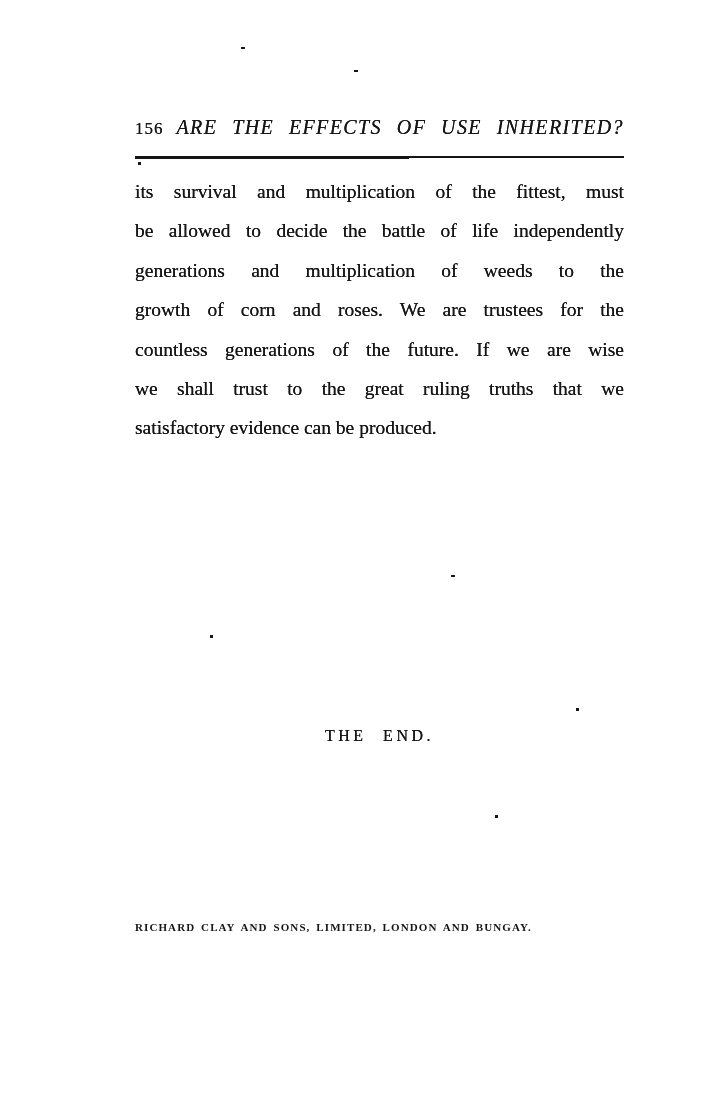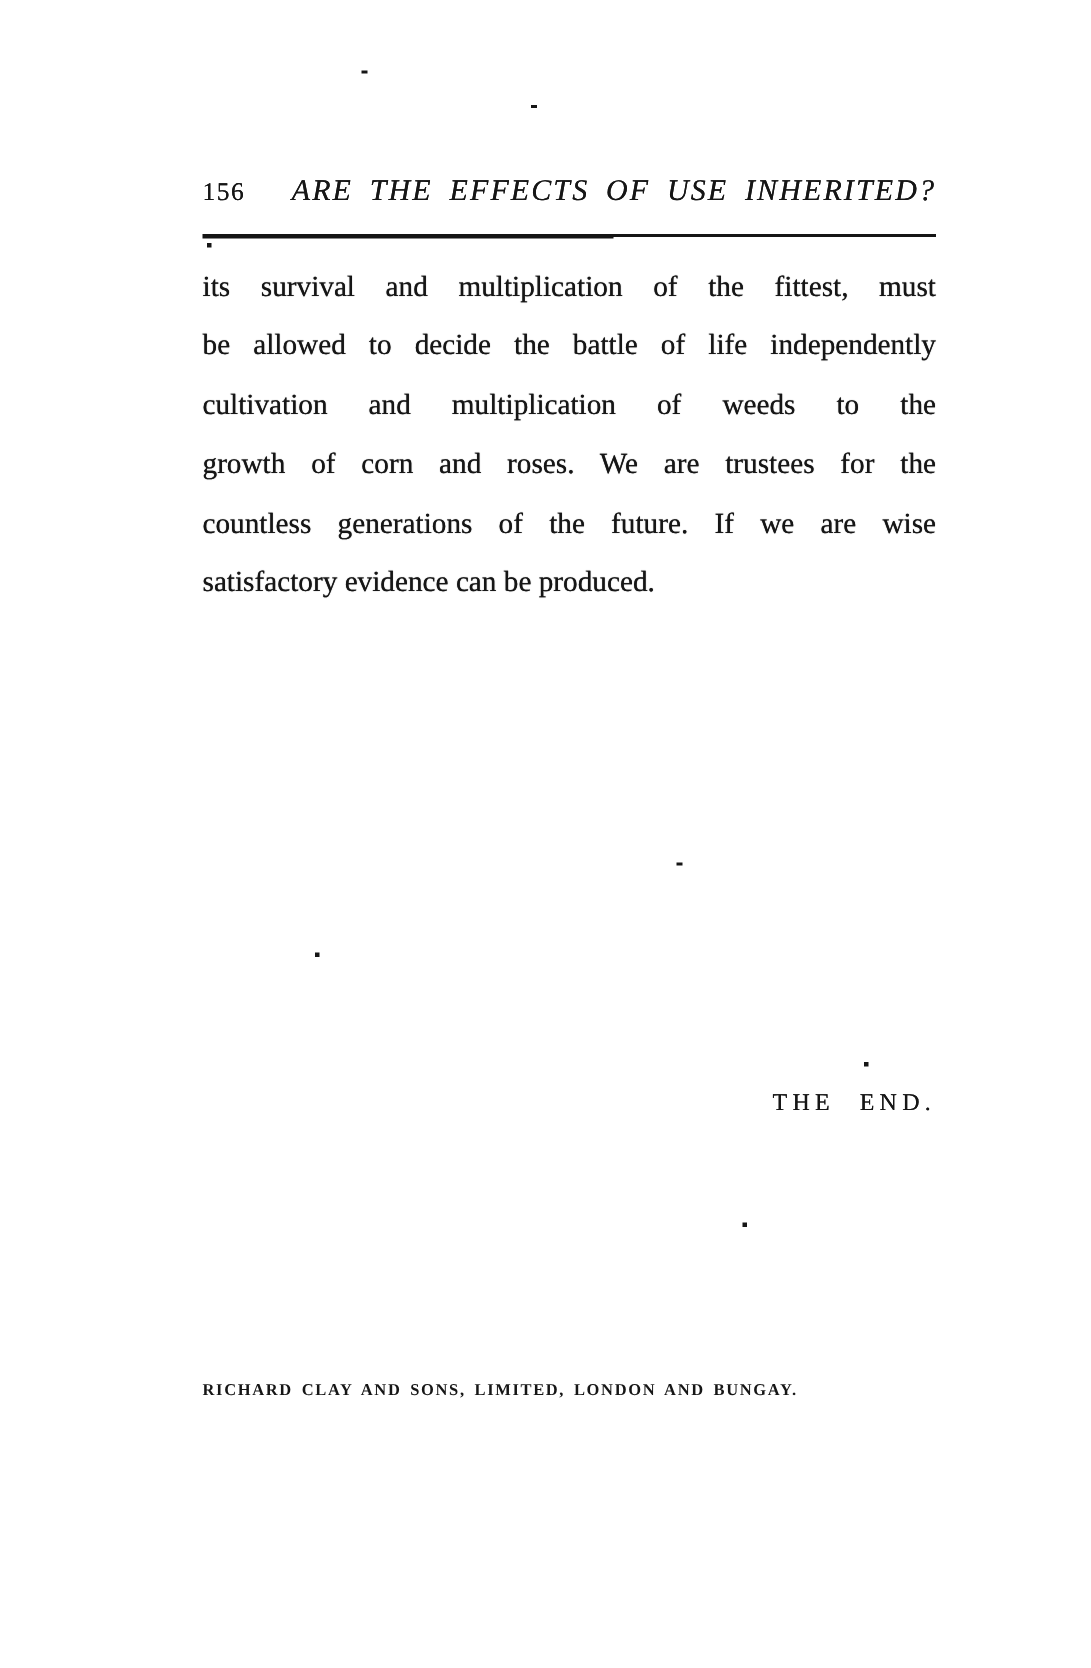--- a/index.html
+++ b/index.html
@@ -13,21 +13,21 @@
   }
   .running-head{
     position:absolute;left:135px;top:116px;width:489px;
     display:flex;align-items:baseline;
   }
   .folio{
     font-size:17px;letter-spacing:1px;
     text-shadow:0 0 .4px currentColor;
   }
   .head-title{
-    flex:1;margin-left:31px;
+    flex:1;margin-left:13px;
     font-style:italic;
     font-size:20px;
     letter-spacing:1.4px;
     text-align:justify;text-align-last:justify;
     text-shadow:0 0 .4px currentColor;
     white-space:normal;
   }
   .head-rule{
     position:absolute;left:135px;top:156px;width:489px;height:2px;
     background:#151515;
@@ -38,21 +38,21 @@
   .body-text{
     position:absolute;left:135px;top:172px;width:489px;
     font-size:19.5px;
     line-height:39.4px;
     text-shadow:0 0 .5px currentColor;
   }
   .line{text-align:justify;text-align-last:justify;}
   .line.last{text-align-last:left;font-family:Liberation Serif, serif;}
   .the-end{
     position:absolute;left:135px;top:727px;width:489px;
-    text-align:right;
+    text-align:center;
     font-size:16px;
     letter-spacing:3.5px;word-spacing:9px;
     text-shadow:0 0 .4px currentColor;
   }
   .imprint{
     position:absolute;left:135px;top:921px;width:489px;
     text-align:left;
     font-size:11px;font-weight:bold;
     letter-spacing:1.1px;word-spacing:2px;
   }
@@ -66,23 +66,24 @@
   <div class="running-head">
     <span class="folio">156</span>
     <span class="head-title">ARE THE EFFECTS OF USE INHERITED?</span>
   </div>
 
   <div class="head-rule"></div>
 
   <div class="body-text">
     <div class="line">its survival and multiplication of the fittest, must</div>
     <div class="line">be allowed to decide the battle of life independently</div>
-    <div class="line">cultivation and multiplication of weeds to the</div>
+    <div class="line">generations and multiplication of weeds to the</div>
     <div class="line">growth of corn and roses. We are trustees for the</div>
     <div class="line">countless generations of the future. If we are wise</div>
+    <div class="line">we shall trust to the great ruling truths that we</div>
     <div class="line last">satisfactory evidence can be produced.</div>
   </div>
 
   <div class="the-end">THE END.</div>
 
   <div class="imprint">RICHARD CLAY AND SONS, LIMITED, LONDON AND BUNGAY.</div>
 
   <div class="speck" style="left:241px;top:47px;width:4px;height:2px;"></div>
   <div class="speck" style="left:354px;top:70px;width:4px;height:2px;"></div>
   <div class="speck" style="left:138px;top:162px;width:3px;height:3px;"></div>

